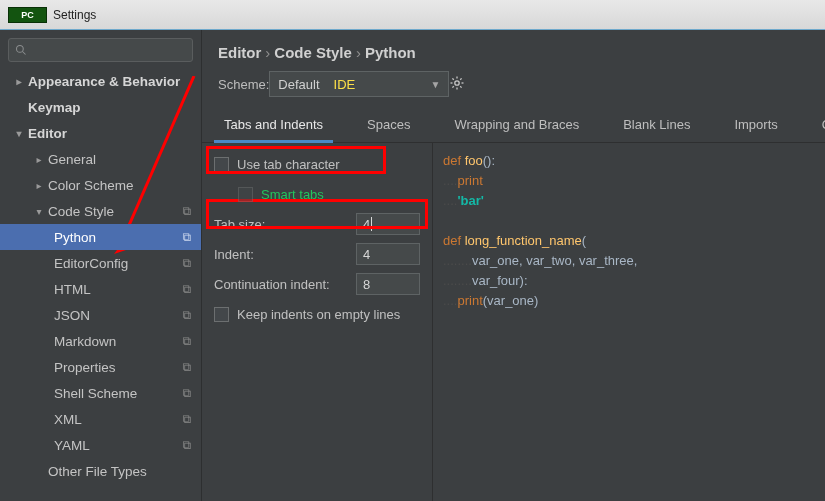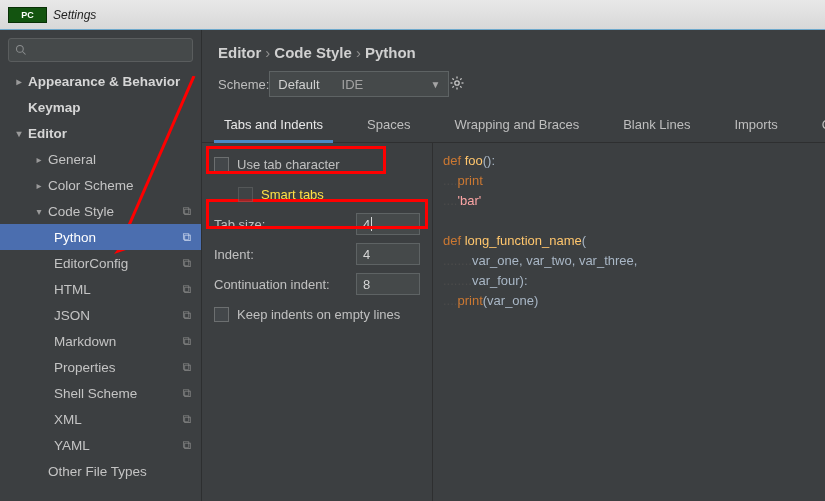--- a/index.html
+++ b/index.html
@@ -1,20 +1,20 @@
 <!DOCTYPE html>
 <html><head>
 <meta charset="utf-8">
 <style>
   * { margin: 0; padding: 0; box-sizing: border-box; font-family: "Segoe UI", Arial, sans-serif; }
   html, body { width: 825px; height: 501px; overflow: hidden; background: #2b2b2b; color: #bbbbbb; font-size: 13px; }
 
   .titlebar { height: 30px; background: linear-gradient(#e8e8e8,#d8d8d8); border-bottom: 1px solid #6fa9cc; display: flex; align-items: center; }
   .titlebar .appicon { width: 39px; height: 16px; margin: 0 6px 0 8px; background: #135410; border: 1px solid #093007; display:flex; align-items:center; justify-content:center; color:#fff; font-size:9px; font-weight:bold; }
-  .titlebar .title { color: #222; font-size: 12px; font-style: italic; }
+  .titlebar .title { color: #222; font-size: 12px; }
 
   .body { display: flex; height: calc(100% - 30px); background: #3c3f41; }
 
   
   .sidebar { width: 248px; background: #3c3f41; border-right: 1px solid #2d2f30; display:flex; flex-direction:column; }
   .searchwrap { padding: 8px 8px 6px 8px; }
   .search { width: 100%; height: 24px; background: #45494a; border: 1px solid #5a5d5e; border-radius: 3px; display:flex; align-items:center; padding: 0 6px; color:#888; }
   .search svg { width:12px; height:12px; margin-right:4px; }
   .search input { flex:1; background:transparent; border:none; outline:none; color:#bbb; font-size:12px; }
 
@@ -28,47 +28,47 @@
   .tree-item .copy { position:absolute; right:10px; color:#8a8a8a; font-size:12px;}
   .tree-item.selected .copy { color:#cdd9ef; }
 
   
   .main { flex: 1; background: #3c3f41; display:flex; flex-direction:column; }
   .crumbs { padding: 14px 16px 10px 16px; color:#d0d0d0; font-size:15px; font-weight:600;}
   .crumbs .sep { color:#8f8f8f; font-weight:400; margin:0 4px;}
   .schemeRow { display:flex; align-items:center; padding: 0 16px 12px 16px; }
   .schemeRow label { color:#bdbdbd; }
   .select { width: 180px; height:26px; background:#45494a; border:1px solid #5e6364; display:flex; align-items:center; padding:0 8px; justify-content:space-between; color:#d0d0d0;}
-  .select .ide { color:#a3a3a3; margin-left:22px;}
+  .select .ide { color:#fde047; margin-left:14px;}
   .select .chev { color:#a5a5a5; font-size:10px;}
   .gear { color:#c5c5c5; cursor:pointer; }
 
   .tabs { display:flex; border-bottom:1px solid #2e2f30; padding: 0 8px; gap: 16px;}
   .tab { padding: 8px 14px 10px 14px; color:#bfbfbf; cursor:pointer; position:relative; white-space:nowrap; font-size:13px;}
   .tab.active { color:#e8e8e8; }
   .tab.active::after { content:""; position:absolute; left:4px; right:4px; bottom:-1px; height:3px; background:#4a88c7; }
 
   .content { flex:1; display:flex; }
   .form { width: 230px; padding: 6px 12px 12px 12px; position:relative;}
   .row { display:flex; align-items:center; height: 30px; }
   .row label { flex:1; color:#c0c0c0; }
-  .row.disabled label { color:#fde047; }
+  .row.disabled label { color:#22c55e; }
   .chk { width:15px; height:15px; border:1px solid #6c6f70; background:#43474a; margin-right:8px; }
   .numInput { width:64px; height:22px; background:#45494a; border:1px solid #5e6364; color:#d6d6d6; padding:0 6px; display:flex; align-items:center;}
   .caretBlink { display:inline-block; width:1px; height:14px; background:#d8d8d8; margin-left:1px; vertical-align:middle;}
 
   .hlRed { position:absolute; border:3px solid #ff0000; pointer-events:none; }
   #hl1 { left:4px; top:3px; width:180px; height:28px; }
   #hl2 { left:4px; top:56px; width:222px; height:30px; }
   .redArrow { position:absolute; left:114px; top:76px; pointer-events:none; }
 
   .editor { flex:1; background:#3c3f41; padding: 8px 10px; font-family:"Consolas","Menlo",monospace; font-size:13px; line-height:20px; white-space:pre; color:#a9b7c6; border-left:1px solid #2e2f30;}
   .kw { color:#cc7832; }
   .fn { color:#ffc66d; }
-  .str { color:#fca5a5; }
+  .str { color:#14b8a6;font-weight:bold; }
   .par { color:#a9b7c6; }
   .dots { color:#4b4b4b; }
 </style>
 </head>
 <body>
 
 <div class="titlebar">
   <div class="appicon">PC</div>
   <div class="title">Settings</div>
 </div>

